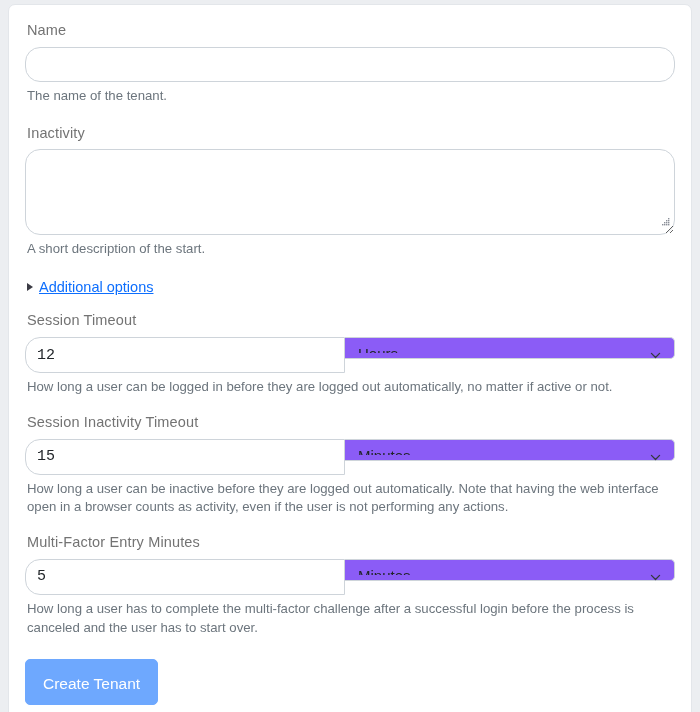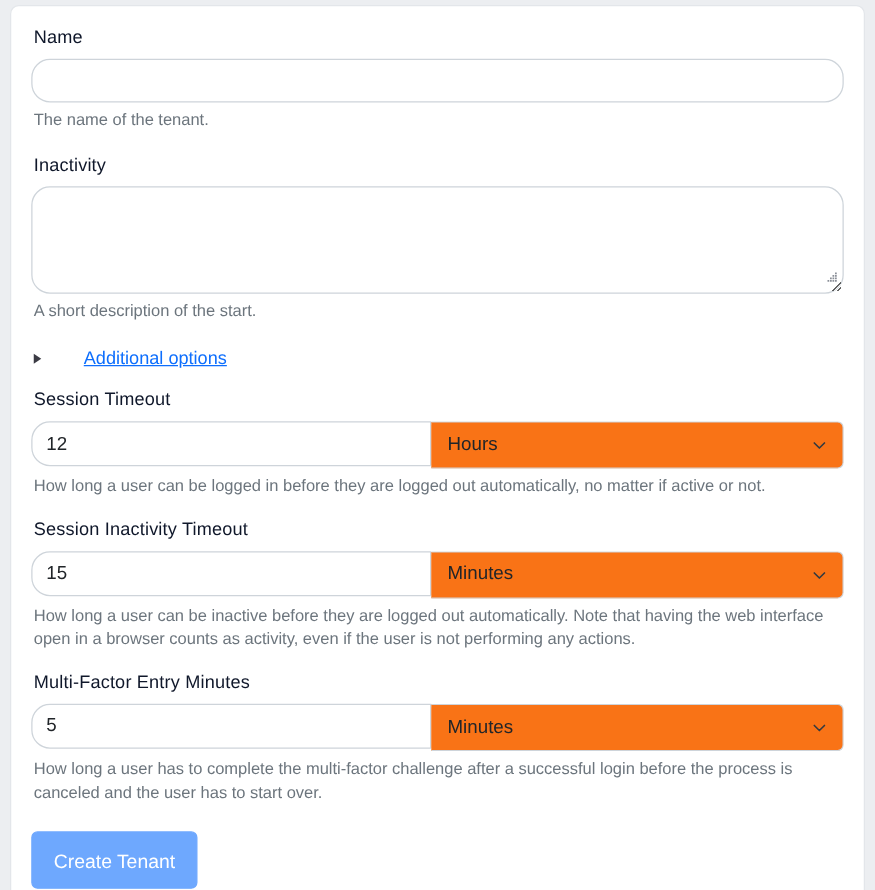--- a/index.html
+++ b/index.html
@@ -20,32 +20,32 @@
     min-height: 700px;
     background: #ffffff;
     border: 1px solid #e3e6ea;
     border-radius: 7px;
     padding: 16px 16px 18px 16px;
   }
   .field-group { margin-bottom: 0; }
   .form-label {
     display: block;
     font-size: 14.5px;
-    color: #0f172a;
+    color: #737373;
     line-height: 1.3;
     margin: 0 0 7px 2px;
     letter-spacing: 0.01em;
   }
   .form-control {
     display: block;
     width: 100%;
     height: 35px;
     padding: 5px 11px;
     font-size: 15px;
-    font-family: Liberation Sans, sans-serif;
+    font-family: Liberation Mono, monospace;
     color: #212529;
     background: #ffffff;
     border: 1px solid #ced4da;
     border-radius: 15px;
     outline: none;
   }
   .form-control::placeholder { color: #9aa0a6; }
   textarea.form-control {
     height: 86px;
     resize: vertical;
@@ -75,21 +75,20 @@
     border-top: 4.5px solid transparent;
     border-bottom: 4.5px solid transparent;
     display: inline-block;
     flex: none;
   }
   .details-link {
     font-size: 14.5px;
     color: #0d6efd;
     text-decoration: underline;
     cursor: pointer;
-    margin-left: 28px;
   }
 
   .input-group {
     display: flex;
     width: 100%;
     align-items: stretch;
   }
   .input-group .ig-number {
     width: 320px;
     flex: none;
@@ -100,26 +99,26 @@
     font-size: 15px;
   }
   .select-wrap {
     position: relative;
     flex: 1 1 auto;
     display: block;
   }
   .form-select {
     display: block;
     width: 100%;
-    height: 38px;
+    height: 22px;
     padding: 5px 34px 5px 13px;
     font-size: 15px;
     font-family: "Liberation Sans", sans-serif;
     color: #212529;
-    background: #f97316;
+    background: #8b5cf6;
     border: 1px solid #ced4da;
     border-left: none;
     border-top-left-radius: 0;
     border-bottom-left-radius: 0;
     border-top-right-radius: 5px;
     border-bottom-right-radius: 5px;
     -webkit-appearance: none;
     -moz-appearance: none;
     appearance: none;
     outline: none;

